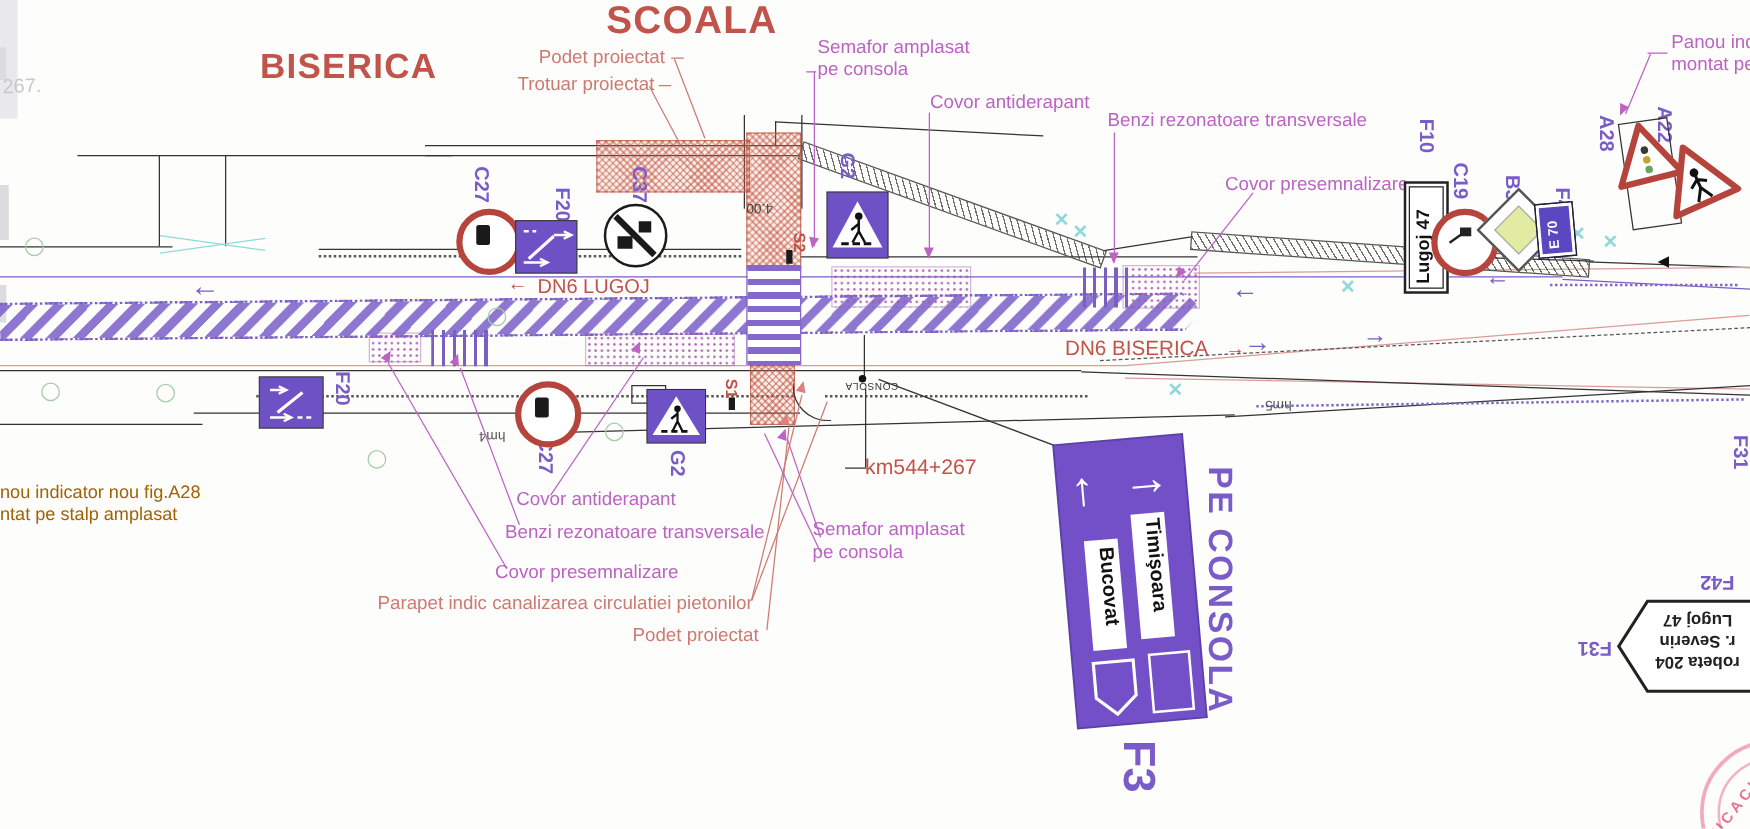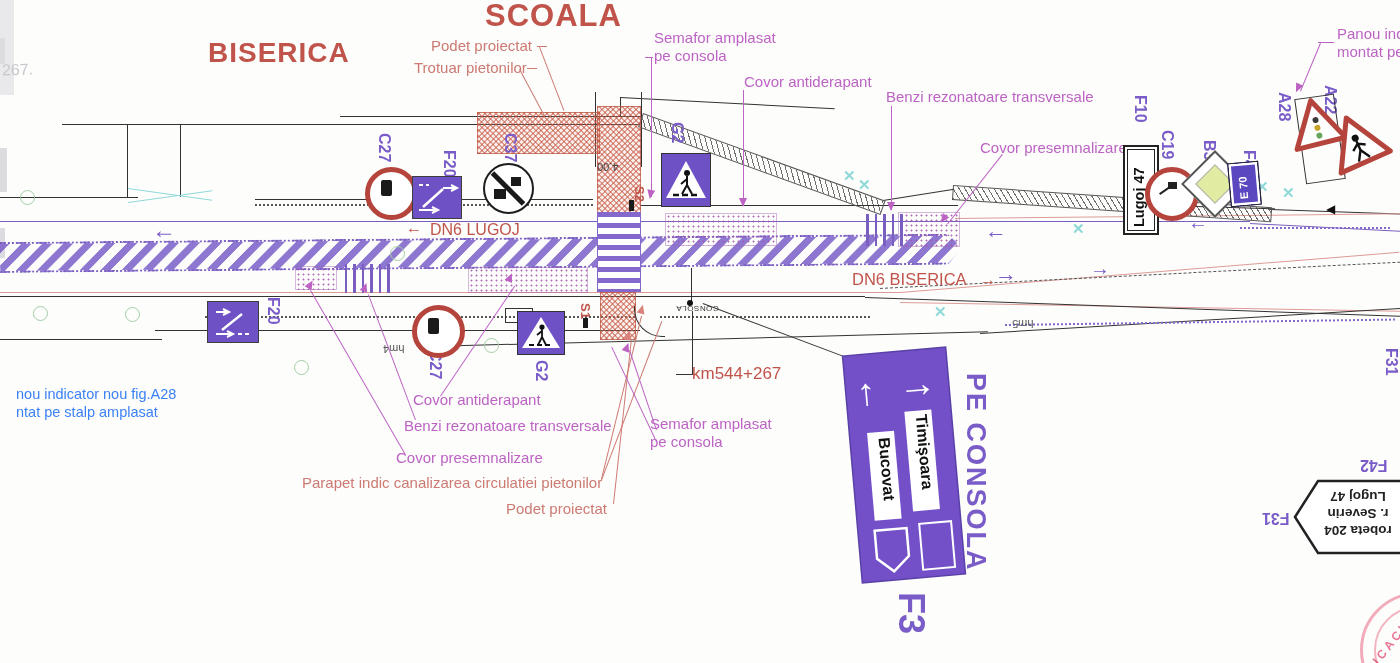--- a/index.html
+++ b/index.html
@@ -7,21 +7,21 @@
          font-family:"Liberation Sans",sans-serif;color:#222;}
   .abs{position:absolute;}
   .lbl{position:absolute;white-space:nowrap;line-height:1.05;}
   .v90{transform:rotate(90deg);transform-origin:0 0;}
   .v-90{transform:rotate(-90deg);transform-origin:0 0;}
   .r180{transform:rotate(180deg);transform-origin:50% 50%;}
   .red{color:#c0544b;}
   .mag{color:#bc63c4;}
   .sal{color:#cc7a72;}
   .pur{color:#7a5cc8;}
-  .blue{color:#3b82f6;padding-left:16px;}
+  .blue{color:#a16207;}
   .ln{position:absolute;height:0;border-top:1px solid #bc63c4;transform-origin:0 0;}
   .ln.s{border-top-color:#cc7a72;}
   .ln.k{border-top-color:#333;}
   .ln.salm{border-top-color:#dc9c96;}
   .ln.purl{border-top:1.6px solid #7b5fc0;}
   .ln.dot{border-top:2.2px dotted #555;}
   .ln.pdot{border-top:2px dotted #8468cc;}
   .ln.dash{border-top:1px dashed #555;}
   .ln.cy{border-top:1.5px solid #8fd9d9;}
   .vln{position:absolute;width:0;border-left:1px solid #bc63c4;}
@@ -162,21 +162,21 @@
 
   <div class="vln k" style="left:691px;top:268px;height:36px;border-left-width:1.5px"></div>
   <div class="abs" style="left:687px;top:300px;width:6px;height:6px;background:#111;border-radius:50%"></div>
   <div class="post" style="left:629px;top:200px;width:5px;height:11px"></div>
   <div class="post" style="left:583px;top:318px;width:5px;height:10px"></div>
   <div class="post" style="left:383px;top:208px;width:6px;height:8px"></div>
   <div class="post" style="left:430px;top:346px;width:6px;height:6px"></div>
   <div class="post" style="left:1160px;top:208px;width:6px;height:6px"></div>
 
   <div class="lbl sal" style="left:431px;top:38px;font-size:15px">Podet proiectat</div>
-  <div class="lbl sal" style="left:414px;top:60px;font-size:15px">Trotuar pietonilor</div>
+  <div class="lbl sal" style="left:414px;top:60px;font-size:15px">Trotuar proiectat</div>
   <div class="lbl mag" style="left:654px;top:30px;font-size:15px">Semafor amplasat</div>
   <div class="lbl mag" style="left:654px;top:48px;font-size:15px">pe consola</div>
   <div class="lbl mag" style="left:744px;top:74px;font-size:15px">Covor antiderapant</div>
   <div class="lbl mag" style="left:886px;top:89px;font-size:15px">Benzi rezonatoare transversale</div>
   <div class="lbl mag" style="left:980px;top:140px;font-size:15px">Covor presemnalizare</div>
   <div class="lbl mag" style="left:1337px;top:26px;font-size:15px">Panou indic</div>
   <div class="lbl mag" style="left:1337px;top:44px;font-size:15px">montat pe s</div>
 
   <div class="lbl blue" style="left:0;top:387px;font-size:14.5px">nou indicator nou fig.A28</div>
   <div class="lbl blue" style="left:0;top:405px;font-size:14.5px">ntat pe stalp amplasat</div>

